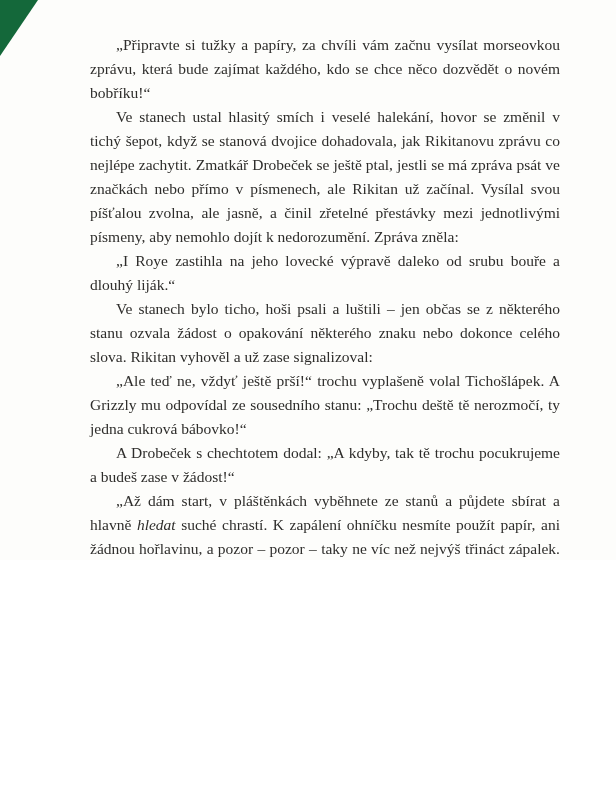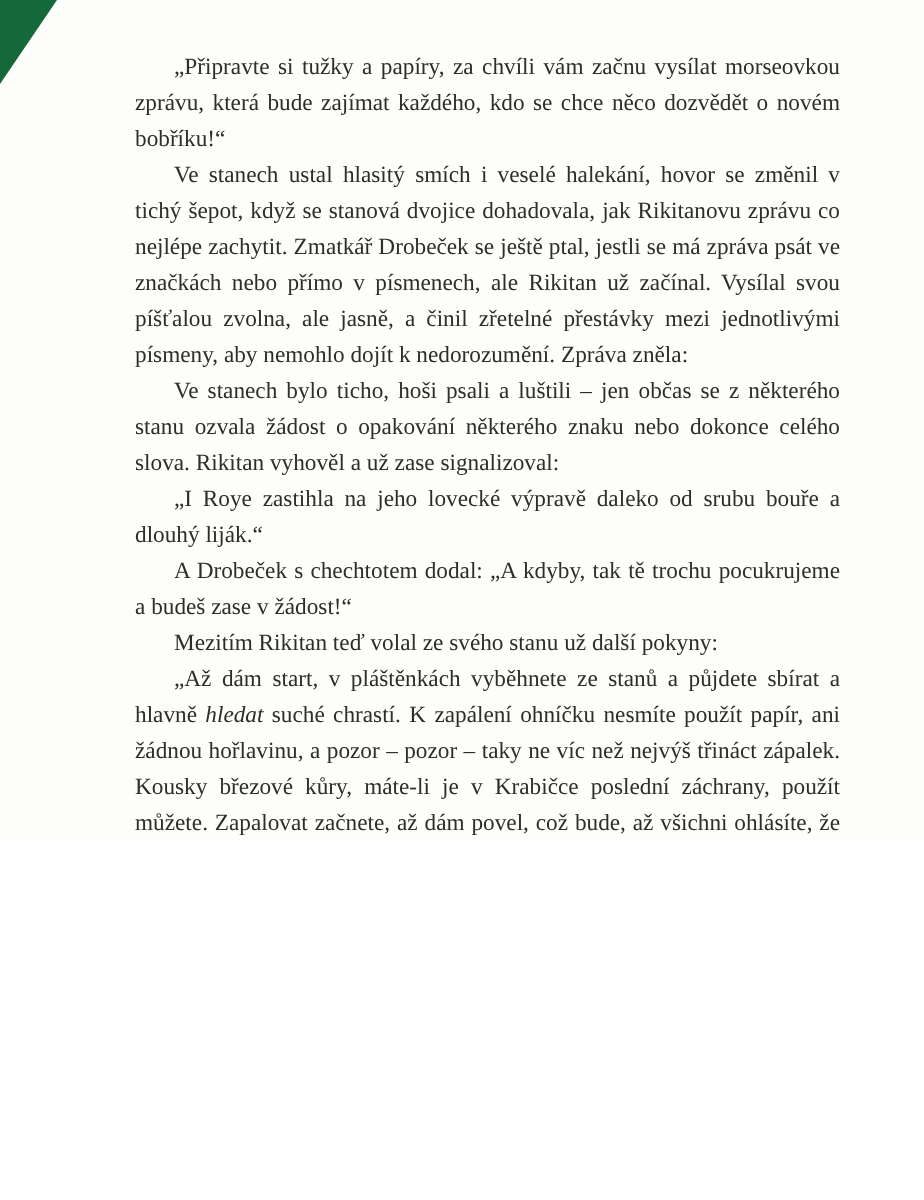--- a/index.html
+++ b/index.html
@@ -60,24 +60,24 @@
 
 <main class="book-page">
 
   <svg class="corner-decoration" viewBox="0 0 40 58" xmlns="http://www.w3.org/2000/svg" aria-hidden="true">
     <polygon points="0,0 38,0 0,56" fill="#14683a"></polygon>
   </svg>
 
   <div class="text-block">
     <p>„Připravte si tužky a papíry, za chvíli vám začnu vysílat morseovkou zprávu, která bude zajímat každého, kdo se chce něco dozvědět o novém bobříku!“</p>
     <p>Ve stanech ustal hlasitý smích i veselé halekání, hovor se změnil v tichý šepot, když se stanová dvojice dohadovala, jak Rikitanovu zprávu co nejlépe zachytit. Zmatkář Drobeček se ještě ptal, jestli se má zpráva psát ve značkách nebo přímo v písmenech, ale Rikitan už začínal. Vysílal svou píšťalou zvolna, ale jasně, a činil zřetelné přestávky mezi jednotlivými písmeny, aby nemohlo dojít k nedorozumění. Zpráva zněla:</p>
+    <p>„I Roye zastihla na jeho lovecké výpravě daleko od srubu bouře a dlouhý liják.“</p>
     <p>Ve stanech bylo ticho, hoši psali a luštili – jen občas se z některého stanu ozvala žádost o opakování některého znaku nebo dokonce celého slova. Rikitan vyhověl a už zase signalizoval:</p>
-    <p>„I Roye zastihla na jeho lovecké výpravě daleko od srubu bouře a dlouhý liják.“</p>
+    <p>„Ale teď ne, vždyť ještě prší!“ trochu vyplašeně volal Tichošlápek. A Grizzly mu odpovídal ze sousedního stanu: „Trochu deště tě nerozmočí, ty jedna cukrová bábovko!“</p>
     <p>A Drobeček s chechtotem dodal: „A kdyby, tak tě trochu pocukrujeme a budeš zase v žádost!“</p>
-    <p>Mezitím Rikitan teď volal ze svého stanu už další pokyny:</p>
     <p>
       <span>„Až dám start, v pláštěnkách vyběhnete ze stanů a půjdete sbírat a hlavně </span><em>hledat</em><span> suché chrastí. K zapálení ohníčku nesmíte použít papír, ani žádnou hořlavinu, a pozor – pozor – taky ne víc než nejvýš třináct zápalek. Kousky březové kůry, máte-li je v Krabičce poslední záchrany, použít můžete. Zapalovat začnete, až dám povel, což bude, až všichni ohlásíte, že už máte své chrastí nebo dříví nasbírané. A ohníčky budete rozdělávat tam za stany na beztravném úhoru. Tam se pak stopy po nich brzy a snadno zahladí! A komu bude ohníček jasně a prokazatelně hořet aspoň pět minut od ohlášení, že se mu ohníček už podařilo roznítit, ulovil bobříka ohně!“</span>
     </p>
   </div>
 
   <div class="page-number">125</div>
 
 </main>
 
 </body></html>

